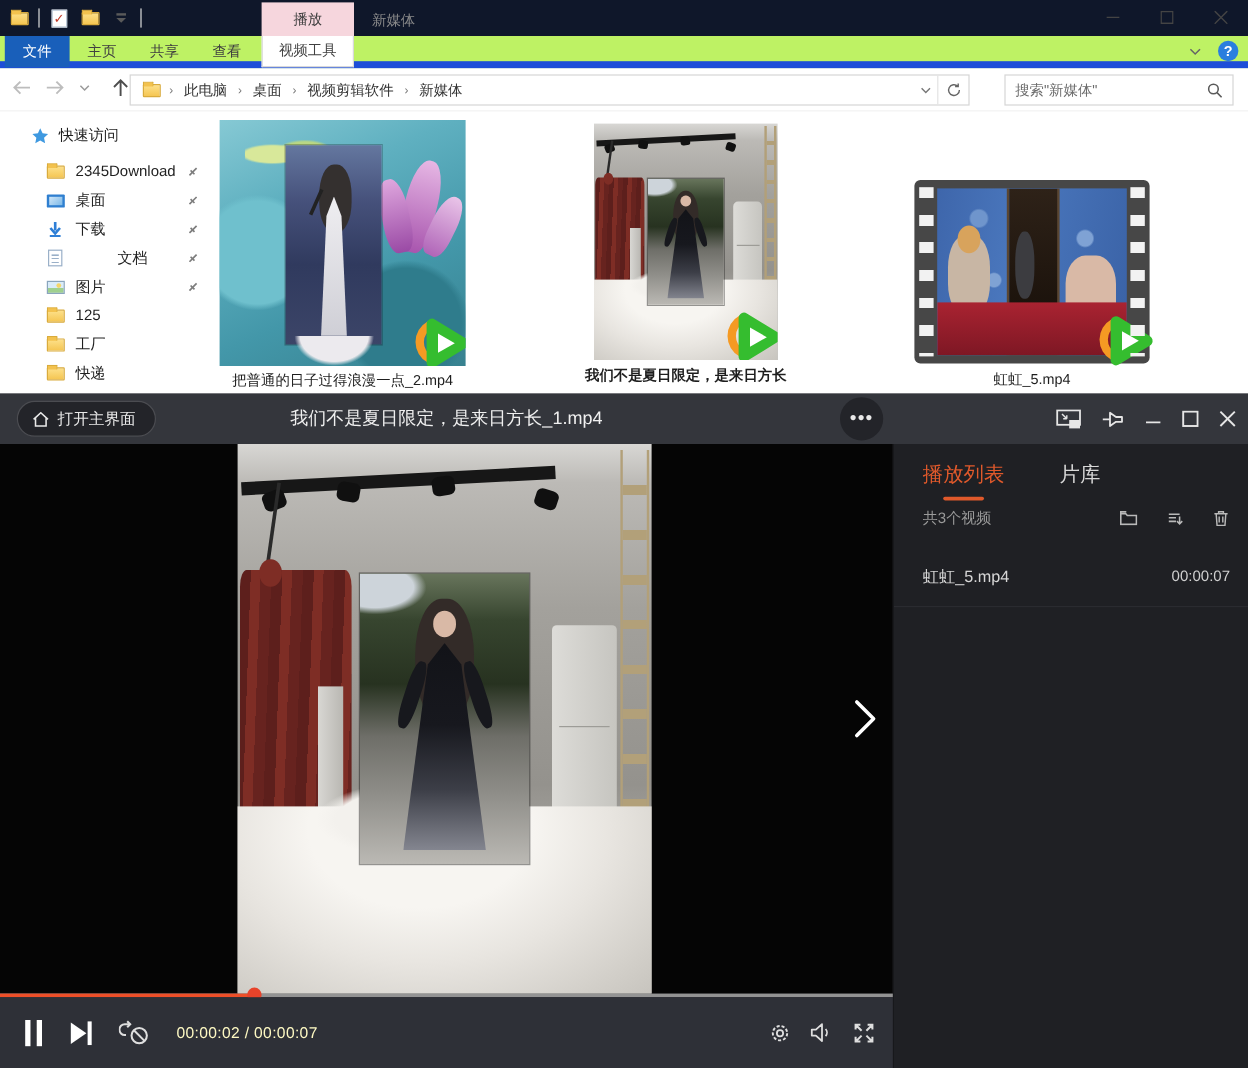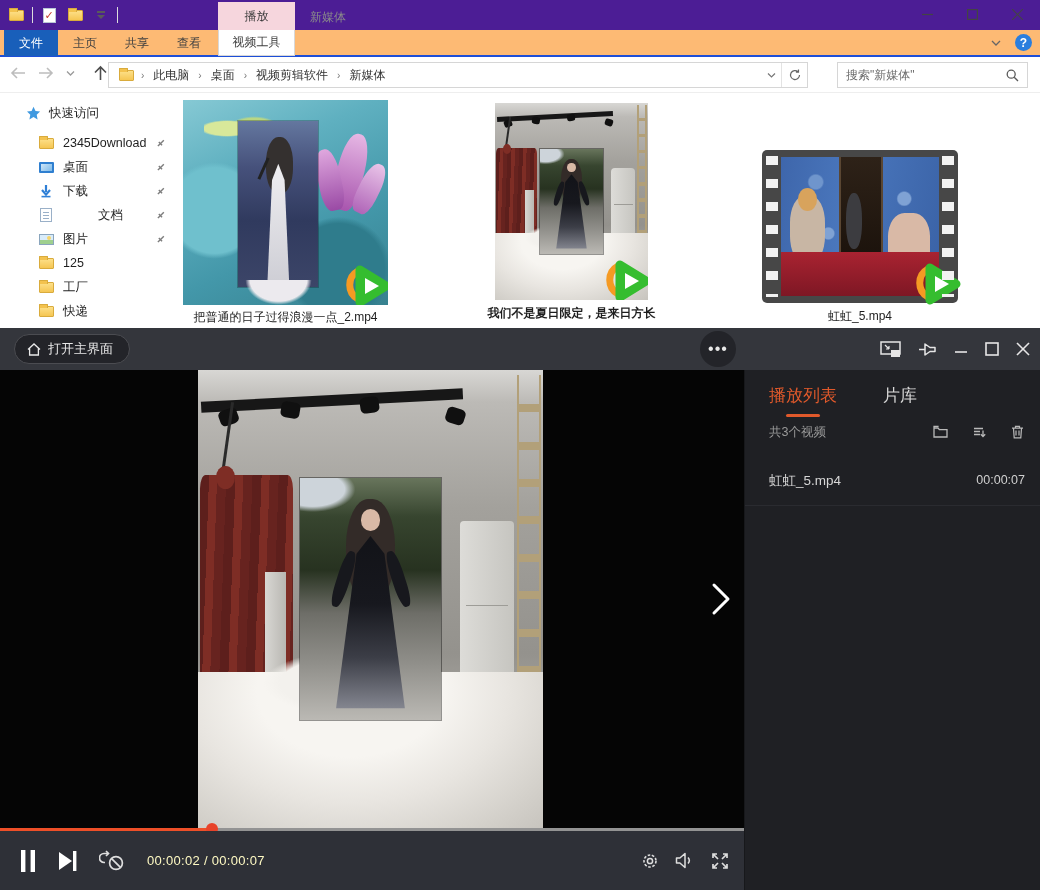--- a/index.html
+++ b/index.html
@@ -3,38 +3,38 @@
 <meta charset="utf-8">
 <style>
   * { margin:0; padding:0; box-sizing:border-box; }
   html,body { background:#000; }
   body { font-family:"Liberation Sans","DejaVu Sans",sans-serif; }
   .stage { position:relative; width:1040px; height:890px; background:#fff; overflow:hidden; }
 
   
   .explorer { position:absolute; inset:0 0 auto 0; height:328px; background:#fff; overflow:hidden; }
 
-  .titlebar { position:relative; height:30px; background:#4c1d95; }
+  .titlebar { position:relative; height:30px; background:#0f172a; }
   .qat { position:absolute; left:6px; top:4px; display:flex; align-items:center; gap:6px; }
   .qat .sep { width:1px; height:16px; background:#dcdcdc; }
   .qat-btn { display:flex; align-items:center; justify-content:center; width:20px; height:22px; }
   .ic-folder { width:15px; height:11px; background:linear-gradient(#fde089,#f5c653); border:1px solid #d9ab3c; border-radius:1px; position:relative; }
   .ic-folder::before { content:""; position:absolute; top:-3px; left:-1px; width:7px; height:3px; background:#f3c24e; border:1px solid #d9ab3c; border-bottom:none; border-radius:1px 1px 0 0; }
   .ic-checkdoc { width:13px; height:15px; background:#fff; border:1px solid #b9c7d6; position:relative; }
   .ic-checkdoc::after { content:"✓"; position:absolute; left:1px; top:0px; color:#c23b2a; font-size:11px; font-weight:bold; }
   .caret-down { width:0; height:0; border-left:4px solid transparent; border-right:4px solid transparent; border-top:4px solid #5a5a5a; }
   .qat .bar-top { width:8px; height:1.5px; background:#5a5a5a; margin-bottom:2px; }
 
   .ctx-tab { position:absolute; left:218px; top:2px; width:77px; height:28px; background:#f6d6dd; display:flex; align-items:center; justify-content:center; font-size:12px; color:#3c3c3c; }
   .win-title { position:absolute; left:310px; top:9px; font-size:12px; color:#8a8a8a; }
   .wincaps { position:absolute; right:0; top:0; display:flex; }
   .wincap { width:45px; height:29px; display:flex; align-items:center; justify-content:center; }
   .wincap svg { stroke:#444; stroke-width:1.2; fill:none; }
 
-  .ribbonrow { position:relative; height:27px; background:#fdba74; border-bottom:2px solid #1d4ed8; }
+  .ribbonrow { position:relative; height:27px; background:#bef264; border-bottom:6px solid #1d4ed8; }
   .rtab { position:absolute; top:0; height:26px; display:flex; align-items:center; justify-content:center; font-size:12px; color:#404040; }
   .rtab-file { left:4px; width:54px; background:#195fba; color:#fff; }
   .rtab-home { left:60px; width:50px; }
   .rtab-share { left:112px; width:50px; }
   .rtab-view { left:164px; width:50px; }
   .rtab-tools { left:218px; width:77px; border:1px solid #d8d8d8; border-top:none; background:#fff; }
   .ribbon-right { position:absolute; right:8px; top:4px; display:flex; align-items:center; gap:14px; }
   .chev-collapse { width:10px; height:10px; }
   .help-dot { width:17px; height:17px; border-radius:50%; background:#2a7ede; color:#fff; font-size:12px; font-weight:bold; display:flex; align-items:center; justify-content:center; }
 
@@ -462,20 +462,21 @@
 
   <section class="player">
 
     <div class="phead">
       <div class="pill">
         <svg width="14" height="13" viewBox="0 0 14 13">
             <path d="M1 6.5L7 1l6 5.5M2.6 5.6V12h8.8V5.6" fill="none" stroke="#e9e9e9" stroke-width="1.3"></path>
           </svg>
         <span>打开主界面</span>
       </div>
+      <div class="ptitle">我们不是夏日限定，是来日方长_1.mp4</div>
       <div class="morebtn">
           <span>•••</span>
         </div>
       <div class="phicons">
         <svg width="21" height="17" viewBox="0 0 21 17">
             <rect x="1" y="1" width="19" height="12" fill="none" stroke="#e6e6e6" stroke-width="1.5"></rect>
             <rect x="11" y="9" width="9" height="7" fill="#e6e6e6"></rect>
             <path d="M5 4l4 4M9 8V5M9 8H6" stroke="#e6e6e6" stroke-width="1.2" fill="none"></path>
           </svg>
         <svg width="19" height="19" viewBox="0 0 19 19">

